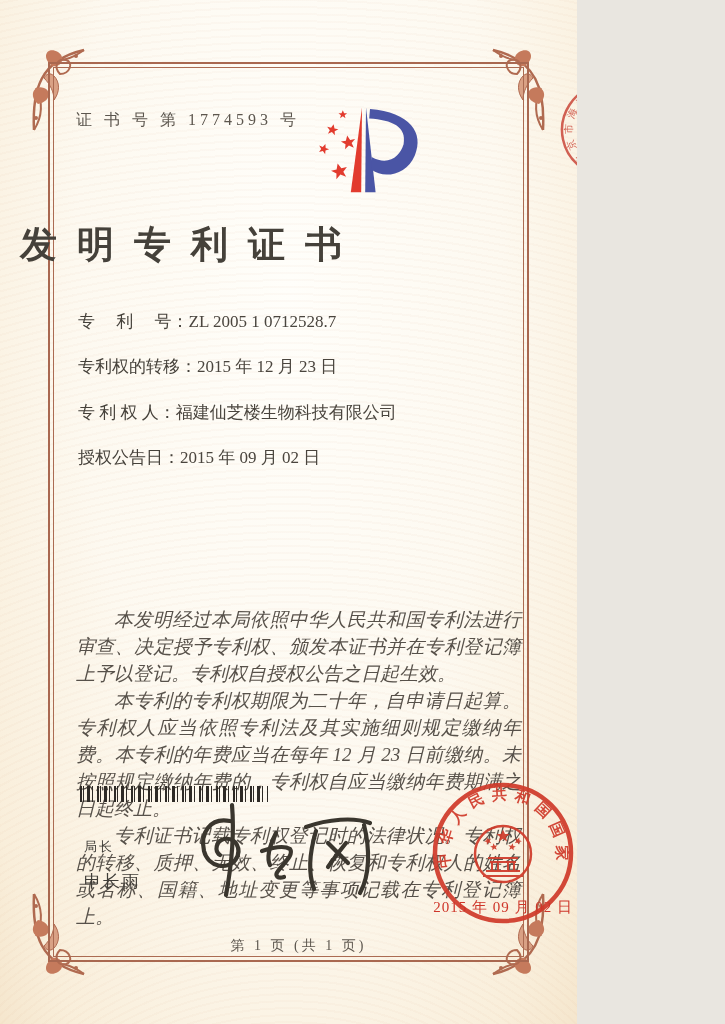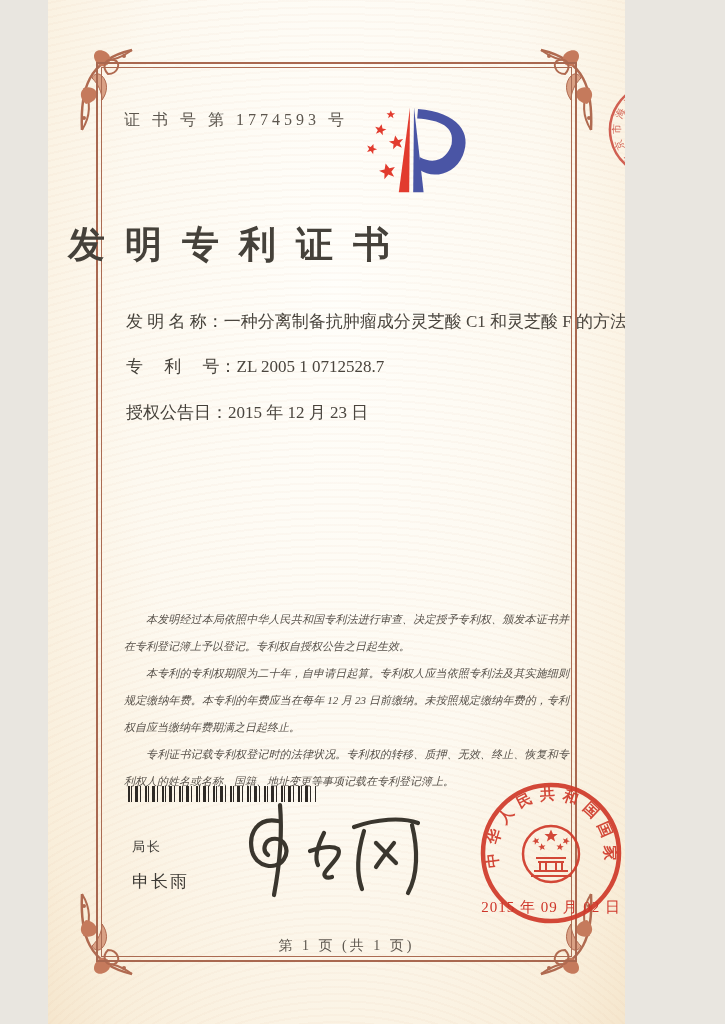--- a/index.html
+++ b/index.html
@@ -3,41 +3,40 @@
 <meta charset="utf-8">
 <style>
   html,body{margin:0;padding:0;background:#e9e6e0;}
   .page{
     position:relative;width:577px;height:1024px;overflow:hidden;
     background:
       repeating-radial-gradient(circle at 50% 130%, rgba(210,150,115,0.045) 0 2px, rgba(255,255,255,0) 2px 7px),
       radial-gradient(ellipse at 50% 28%, #fffefa 0%, #fdf9f0 52%, #f9eeda 88%, #f5e6cd 100%);
     font-family:"Liberation Serif","DejaVu Serif",serif;
     color:#45413b;
-    margin-left:48px;
   }
   
   .frame{position:absolute;inset:62px 48px 62px 48px;border:2.5px solid #a96850;pointer-events:none;}
   .frame-inner{position:absolute;inset:3px;border:1px solid #ab6b52;}
   
   .corner{position:absolute;width:100px;height:100px;}
   .corner.tl{left:30px;top:44px;}
   .corner.tr{right:30px;top:44px;transform:scaleX(-1);}
   .corner.bl{left:30px;bottom:44px;transform:scaleY(-1);}
   .corner.br{right:30px;bottom:44px;transform:scale(-1,-1);}
   .cert-no{position:absolute;left:76px;top:110px;font-size:16px;letter-spacing:4px;color:#5c564e;}
   .logo{position:absolute;left:298px;top:90px;width:136px;height:118px;}
   .tax-stamp{position:absolute;left:558px;top:80px;width:100px;height:100px;transform:rotate(-12deg);opacity:.82;}
   .title{position:absolute;left:0;right:0;top:220px;text-align:left;font-size:37px;font-weight:bold;
          letter-spacing:20px;text-indent:20px;color:#45413a;}
   .fields{position:absolute;left:78px;right:58px;top:312px;font-size:17px;line-height:1.2;}
   .field-row{margin-bottom:25px;white-space:nowrap;}
   .field-label{color:#45413a;}
   .field-value{color:#4a453e;}
-  .paras{position:absolute;left:76px;right:56px;top:606px;font-size:11px;line-height:27px;
+  .paras{position:absolute;left:76px;right:56px;top:606px;font-size:19px;line-height:27px;
          color:#57514a;text-align:justify;font-style:italic;}
   .paras p{margin:0;text-indent:2em;}
   .barcode{position:absolute;left:80px;top:786px;width:188px;height:16px;
     background:repeating-linear-gradient(90deg,
       #2e2a26 0 2px,transparent 2px 3px,
       #2e2a26 3px 4px,transparent 4px 7px,
       #2e2a26 7px 10px,transparent 10px 12px,
       #2e2a26 12px 13px,transparent 13px 17px);}
   .director-label{position:absolute;left:84px;top:838px;font-size:13px;color:#3f3c37;
     font-family:Liberation Sans, sans-serif;letter-spacing:2px;}
@@ -112,27 +111,30 @@
       <textPath href="#taxBottom" textLength="92" lengthAdjust="spacing">国家知识产权局</textPath>
     </text>
     <text x="50" y="48" text-anchor="middle" font-size="10" fill="#c84033">印 花 税</text>
     <text x="50" y="61" text-anchor="middle" font-size="9.5" fill="#c84033">代扣专用章</text>
   </svg>
 
   <div class="title">发明专利证书</div>
 
   <div class="fields">
     <div class="field-row">
-      <span class="field-label">发 明 名 称：</span><span class="field-value">一种分离制备抗肿瘤成分灵芝酸 C1 和灵芝酸 F 的方法</span>
-    </div>
-    <div class="field-row">
       <span class="field-label">专　 利　 号：</span><span class="field-value">ZL 2005 1 0712528.7</span>
     </div>
     <div class="field-row">
-      <span class="field-label">授权公告日：</span><span class="field-value">2015 年 12 月 23 日</span>
+      <span class="field-label">专利权的转移：</span><span class="field-value">2015 年 12 月 23 日</span>
+    </div>
+    <div class="field-row">
+      <span class="field-label">专 利 权 人：</span><span class="field-value">福建仙芝楼生物科技有限公司</span>
+    </div>
+    <div class="field-row">
+      <span class="field-label">授权公告日：</span><span class="field-value">2015 年 09 月 02 日</span>
     </div>
   </div>
 
   <div class="paras">
     <p>本发明经过本局依照中华人民共和国专利法进行审查、决定授予专利权、颁发本证书并在专利登记簿上予以登记。专利权自授权公告之日起生效。</p>
     <p>本专利的专利权期限为二十年，自申请日起算。专利权人应当依照专利法及其实施细则规定缴纳年费。本专利的年费应当在每年 12 月 23 日前缴纳。未按照规定缴纳年费的，专利权自应当缴纳年费期满之日起终止。</p>
     <p>专利证书记载专利权登记时的法律状况。专利权的转移、质押、无效、终止、恢复和专利权人的姓名或名称、国籍、地址变更等事项记载在专利登记簿上。</p>
   </div>
 
   <div class="barcode"></div>

